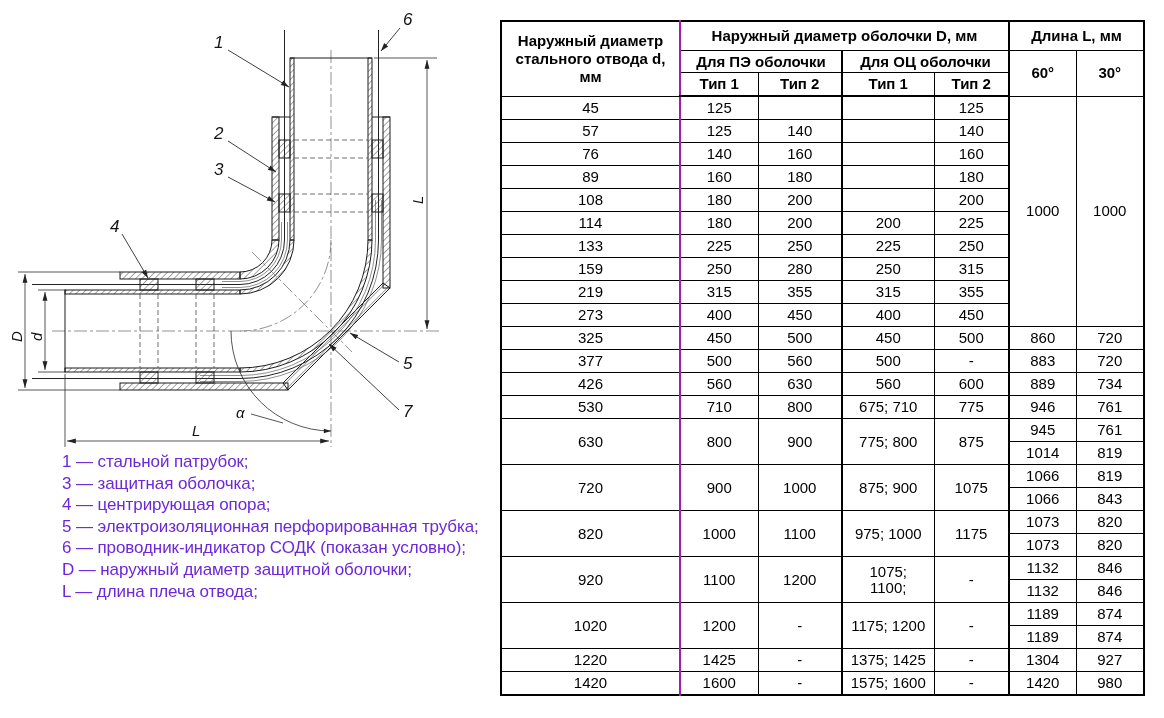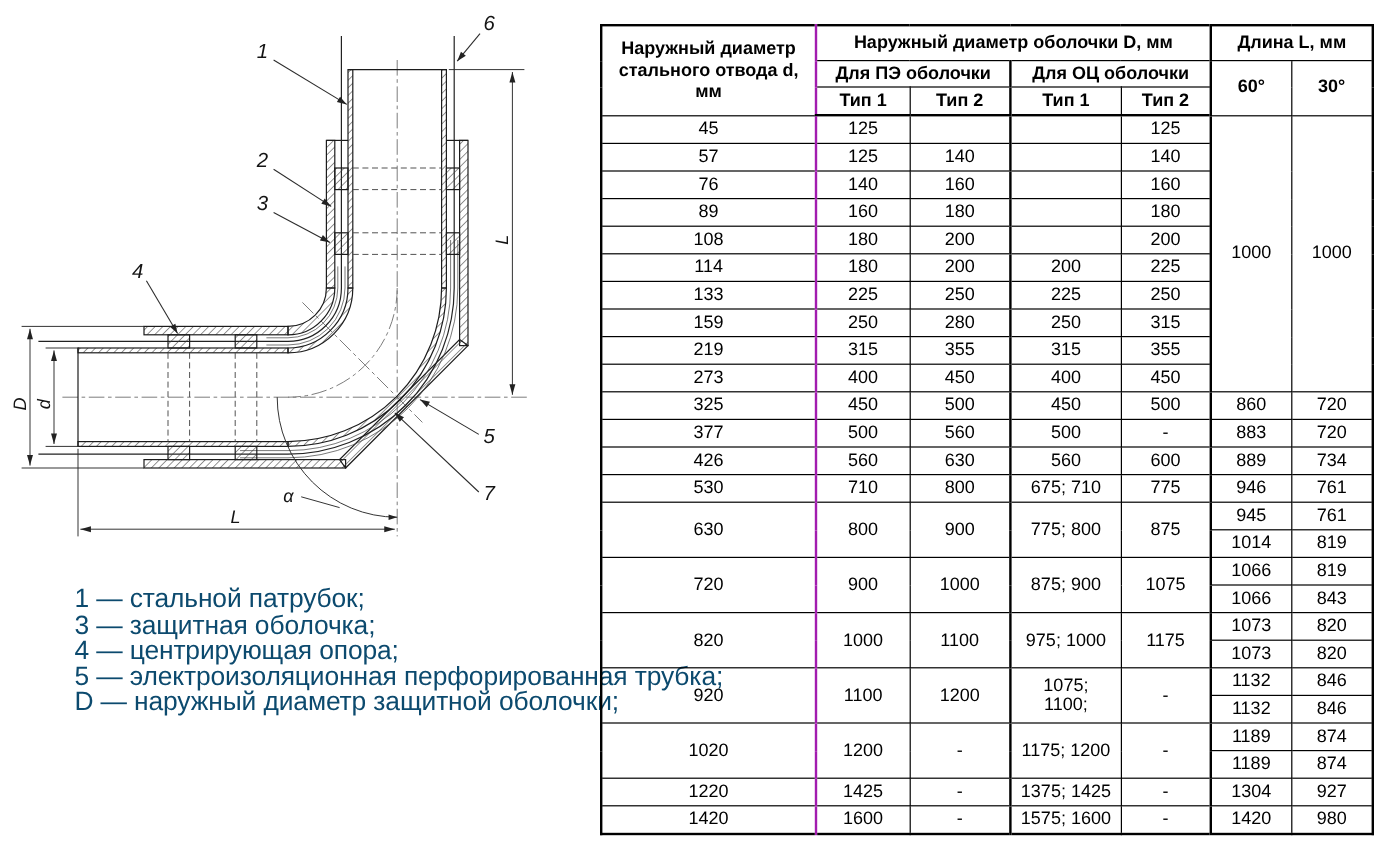--- a/index.html
+++ b/index.html
@@ -15,22 +15,22 @@
   .dwg .tube{stroke:#444;stroke-width:0.6;fill:none;}
   .dwg .cl{stroke:#767676;stroke-width:0.8;fill:none;stroke-dasharray:13 3 3 3;}
   .dwg .hid{stroke:#4a4a4a;stroke-width:0.8;fill:none;stroke-dasharray:5 3;}
   .dwg .dim{stroke:#2b2b2b;stroke-width:0.8;fill:none;}
   .dwg .ldr{stroke:#2b2b2b;stroke-width:0.9;fill:none;}
   .dwg text{font-family:"Liberation Sans",sans-serif;font-style:italic;fill:#141414;}
   .dwg text.co{font-size:17px;}
   .dwg text.dm{font-size:15px;}
   
   .legend{
-    position:absolute;left:62px;top:451px;font-size:22px;line-height:21.6px;
-    color:#0c4a6e;letter-spacing:-0.1px;white-space:nowrap;margin-top:37px;
+    position:absolute;left:62px;top:451px;font-size:17px;line-height:21.6px;
+    color:#6d28d9;letter-spacing:-0.1px;white-space:nowrap;
   }
   
   .tbl-wrap{position:absolute;left:500px;top:20px;}
   table{border-collapse:collapse;table-layout:fixed;width:643px;border:2px solid #000;}
   th,td{border:1px solid #000;text-align:center;vertical-align:middle;padding:0 2px;overflow:hidden;}
   thead th{font-weight:bold;font-size:15px;line-height:1.2;}
   thead tr.h1 th{height:28px;text-align:center;}
   thead tr.h2 th{height:21px;}
   thead tr.h3 th{height:22px;border-bottom:2px solid #000;}
   tbody td{font-size:15px;height:22px;line-height:1.05;white-space:pre-line;}
@@ -151,21 +151,23 @@
     <text class="co" x="403" y="417">7</text>
     <path class="ldr" d="M399,410 L329,344" marker-end="url(#arrs)"></path>
   </g>
 </svg>
 
 <div class="legend">
   <div>1 — стальной патрубок;</div>
   <div>3 — защитная оболочка;</div>
   <div>4 — центрирующая опора;</div>
   <div>5 — электроизоляционная перфорированная трубка;</div>
+  <div>6 — проводник-индикатор СОДК (показан условно);</div>
   <div>D — наружный диаметр защитной оболочки;</div>
+  <div>L — длина плеча отвода;</div>
 </div>
 
 <div class="tbl-wrap">
   <table>
     <colgroup>
       <col style="width:179px">
         <col style="width:78px">
         <col style="width:84px">
       <col style="width:92px">
         <col style="width:75px">

